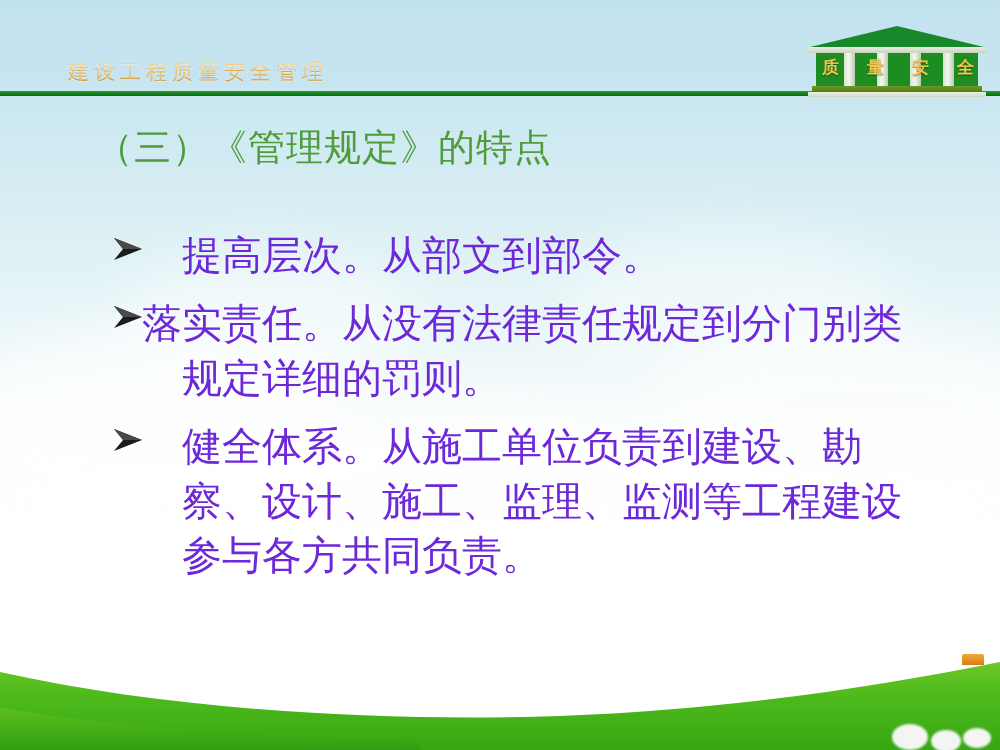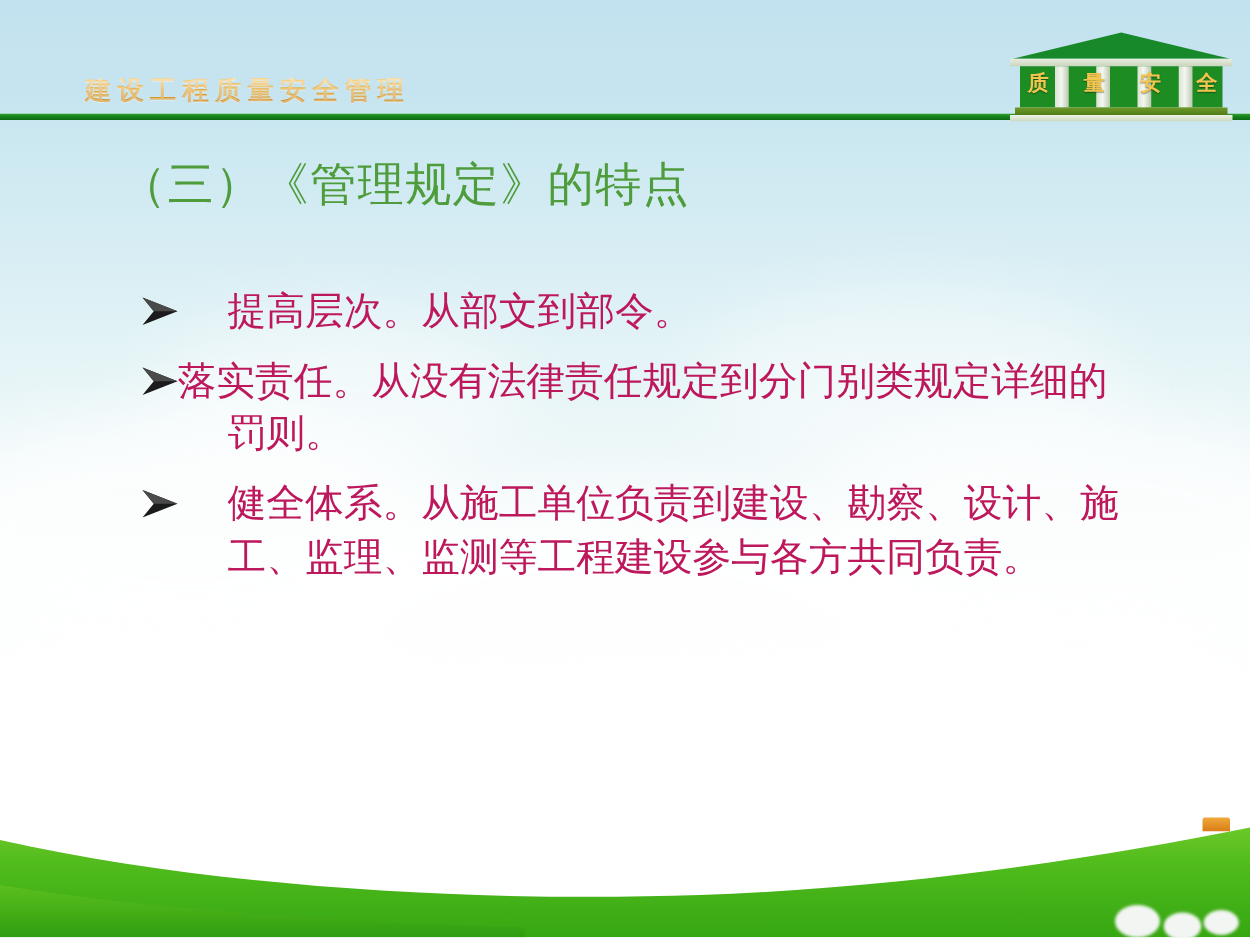--- a/index.html
+++ b/index.html
@@ -79,21 +79,21 @@
     position: absolute;
     left: 0; top: 0;
     width: 1000px; height: 100px;
   }
   .header-title {
     position: absolute;
     left: 68px;
     top: 62px;
     font-family: "DejaVu Sans", "Liberation Sans", sans-serif;
     font-size: 21px;
-    font-weight: bold;
+    font-weight: normal;
     letter-spacing: 5px;
     line-height: 1;
     color: #e0a83c;
     background: linear-gradient(to bottom, #f6d898 0%, #e3a93c 45%, #c98a24 100%);
     -webkit-background-clip: text;
     background-clip: text;
     -webkit-text-fill-color: transparent;
     text-shadow: 0 1px 0 rgba(255,255,255,.35);
     white-space: nowrap;
   }
@@ -197,23 +197,23 @@
   .bullet-marker {
     position: absolute;
     left: 0;
     top: 8px;
     width: 34px;
     height: 26px;
   }
   .bullet-text {
     margin: 0;
     padding-left: 70px;
-    font-size: 31px;
+    font-size: 40px;
     line-height: 1.36;
-    color: #be185d;
+    color: #6d28d9;
     text-indent: 0;
   }
   .bullet-2 .bullet-text { padding-left: 70px; text-indent: 0; }
   .hanging {
     padding-left: 70px;
     text-indent: -40px;
   }
 </style>
 </head>
 <body>

